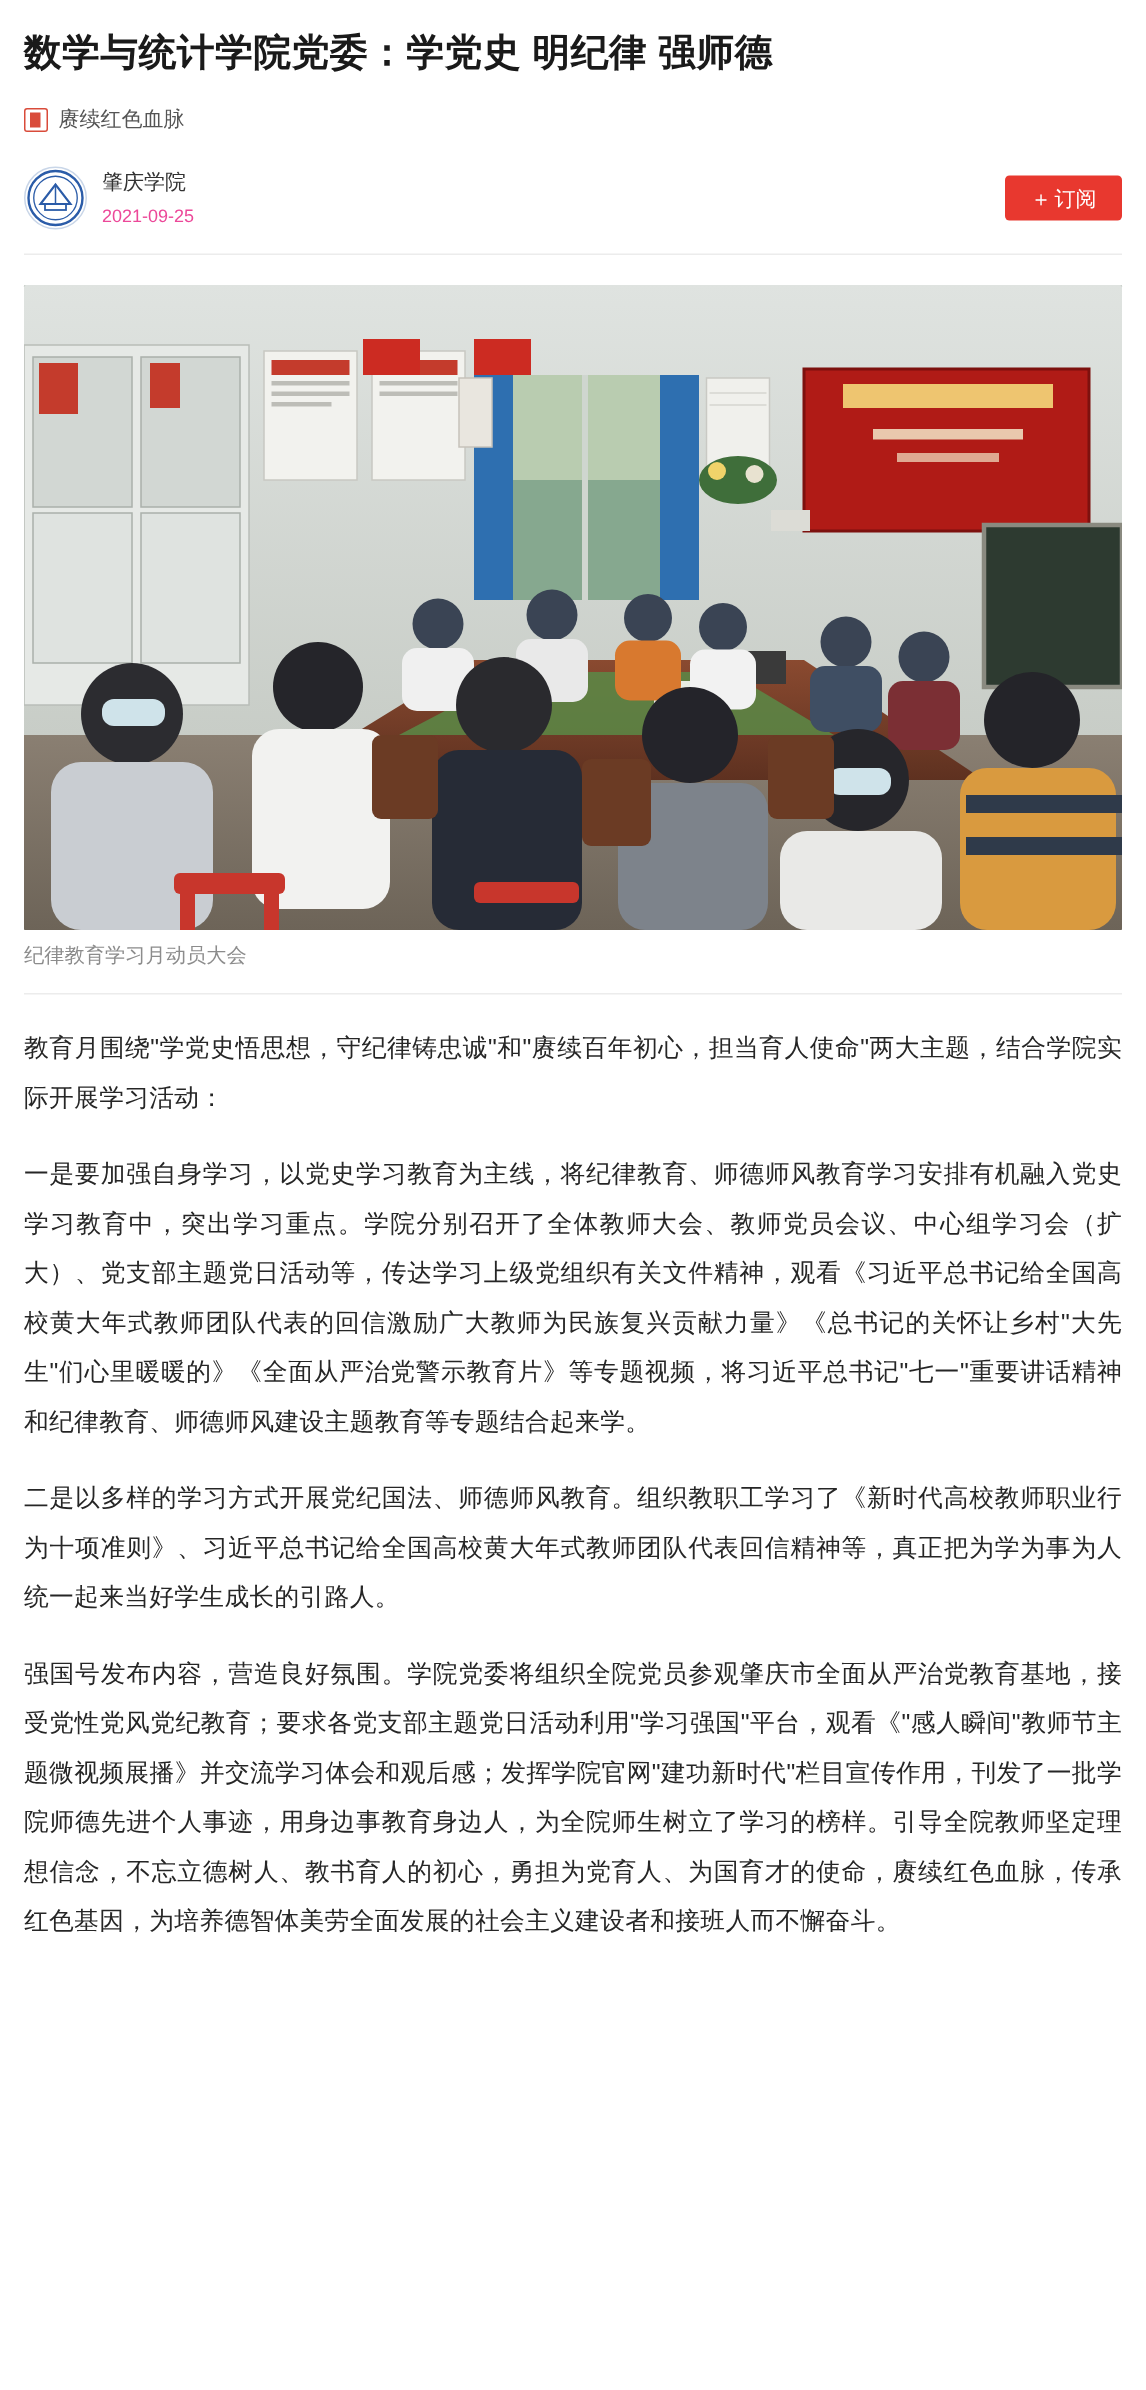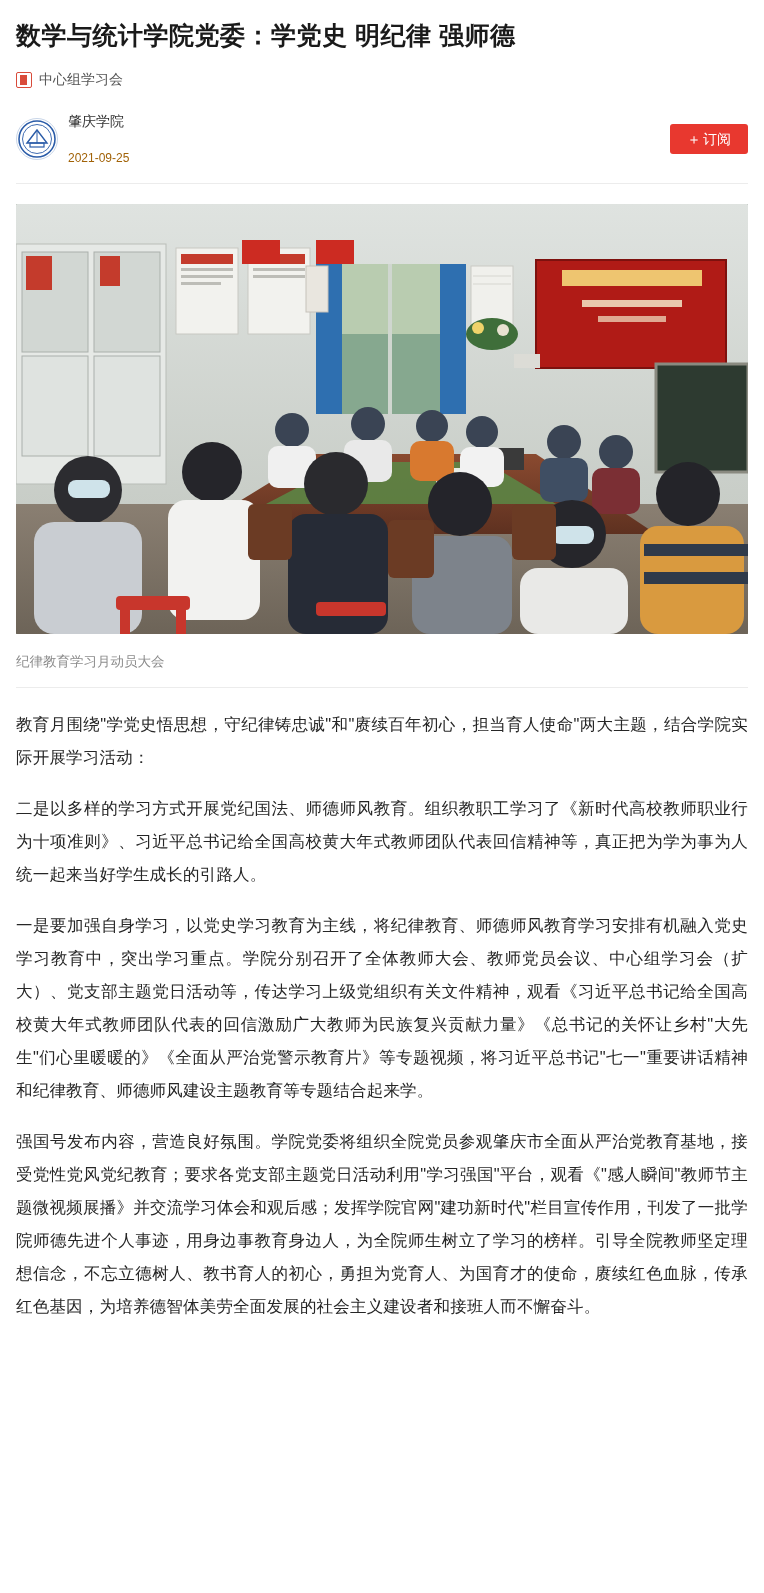--- a/index.html
+++ b/index.html
@@ -75,23 +75,23 @@
     margin-left: 10px;
     flex: 1;
   }
   .publisher-name {
     font-size: 14px;
     color: #333333;
     line-height: 1.5;
   }
   .publish-date {
     font-size: 12px;
-    color: #a16207;
+    color: #ec4899;
     line-height: 1.5;
-    margin-top: 17px;
+    margin-top: 3px;
   }
   .subscribe-btn {
     background: #e8382f;
     color: #ffffff;
     font-size: 14px;
     border: none;
     border-radius: 3px;
     padding: 8px 17px;
     cursor: pointer;
     line-height: 1;
@@ -124,40 +124,40 @@
   .photo {
     width: 732px;
     height: 430px;
     display: block;
     border-radius: 1px;
     background: #6a7a6a;
   }
   .caption {
     font-size: 13.5px;
     color: #8c8c8c;
-    padding: 19px 0 0 0;
+    padding: 8px 0 0 0;
     margin-bottom: 16px;
   }
   .hr-light {
     height: 1px;
     background: #ececec;
     margin: 12px 0 20px 0;
   }
   .bottom-pad { height: 18px; }
 </style>
 </head>
 <body>
 
 <div class="page">
 
   <h1 class="article-title">数学与统计学院党委：学党史 明纪律 强师德</h1>
 
   <div class="source-row">
     <span class="source-badge"></span>
-    <span class="source-text">中心组学习会</span>
+    <span class="source-text">赓续红色血脉</span>
   </div>
 
   <div class="publisher-row">
     <div class="avatar">
       <svg width="40" height="40" viewBox="0 0 40 40">
         <circle cx="20" cy="20" r="18" fill="#ffffff" stroke="#2b5ca8" stroke-width="1.6"></circle>
         <circle cx="20" cy="20" r="14.5" fill="#ffffff" stroke="#2b5ca8" stroke-width="0.9"></circle>
         <path d="M10 24 L20 11 L30 24 Z" fill="none" stroke="#2b5ca8" stroke-width="1.4"></path>
         <rect x="13" y="24" width="14" height="4" fill="none" stroke="#2b5ca8" stroke-width="1.2"></rect>
         <line x1="20" y1="11" x2="20" y2="24" stroke="#2b5ca8" stroke-width="1"></line>
@@ -298,18 +298,18 @@
       <rect x="232" y="300" width="44" height="56" rx="6" fill="#6b3b24"></rect>
       <rect x="372" y="316" width="46" height="58" rx="6" fill="#6b3b24"></rect>
       <rect x="496" y="300" width="44" height="56" rx="6" fill="#6b3b24"></rect>
     </svg>
     <div class="caption">纪律教育学习月动员大会</div>
   </div>
 
   <div class="hr-light"></div>
 
   <p class="para">教育月围绕"学党史悟思想，守纪律铸忠诚"和"赓续百年初心，担当育人使命"两大主题，结合学院实际开展学习活动：</p>
+  <p class="para">一是要加强自身学习，以党史学习教育为主线，将纪律教育、师德师风教育学习安排有机融入党史学习教育中，突出学习重点。学院分别召开了全体教师大会、教师党员会议、中心组学习会（扩大）、党支部主题党日活动等，传达学习上级党组织有关文件精神，观看《习近平总书记给全国高校黄大年式教师团队代表的回信激励广大教师为民族复兴贡献力量》《总书记的关怀让乡村"大先生"们心里暖暖的》《全面从严治党警示教育片》等专题视频，将习近平总书记"七一"重要讲话精神和纪律教育、师德师风建设主题教育等专题结合起来学。</p>
   <p class="para">二是以多样的学习方式开展党纪国法、师德师风教育。组织教职工学习了《新时代高校教师职业行为十项准则》、习近平总书记给全国高校黄大年式教师团队代表回信精神等，真正把为学为事为人统一起来当好学生成长的引路人。</p>
-  <p class="para">一是要加强自身学习，以党史学习教育为主线，将纪律教育、师德师风教育学习安排有机融入党史学习教育中，突出学习重点。学院分别召开了全体教师大会、教师党员会议、中心组学习会（扩大）、党支部主题党日活动等，传达学习上级党组织有关文件精神，观看《习近平总书记给全国高校黄大年式教师团队代表的回信激励广大教师为民族复兴贡献力量》《总书记的关怀让乡村"大先生"们心里暖暖的》《全面从严治党警示教育片》等专题视频，将习近平总书记"七一"重要讲话精神和纪律教育、师德师风建设主题教育等专题结合起来学。</p>
   <p class="para">强国号发布内容，营造良好氛围。学院党委将组织全院党员参观肇庆市全面从严治党教育基地，接受党性党风党纪教育；要求各党支部主题党日活动利用"学习强国"平台，观看《"感人瞬间"教师节主题微视频展播》并交流学习体会和观后感；发挥学院官网"建功新时代"栏目宣传作用，刊发了一批学院师德先进个人事迹，用身边事教育身边人，为全院师生树立了学习的榜样。引导全院教师坚定理想信念，不忘立德树人、教书育人的初心，勇担为党育人、为国育才的使命，赓续红色血脉，传承红色基因，为培养德智体美劳全面发展的社会主义建设者和接班人而不懈奋斗。</p>
 
   <div class="bottom-pad"></div>
 </div>
 
 </body></html>

